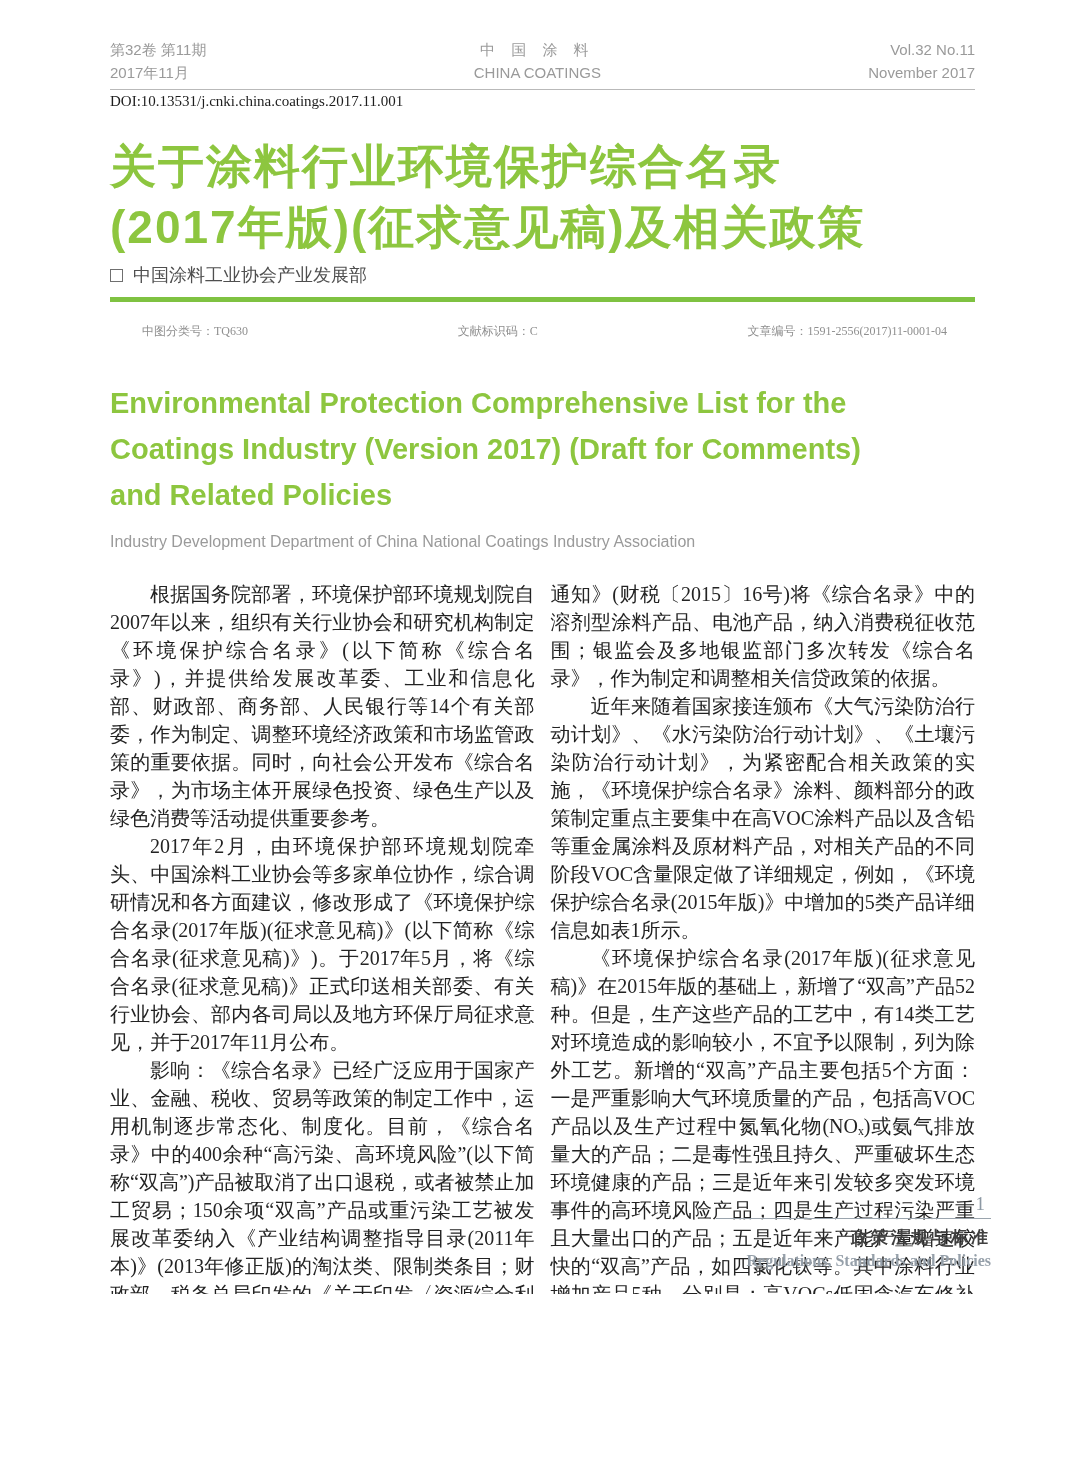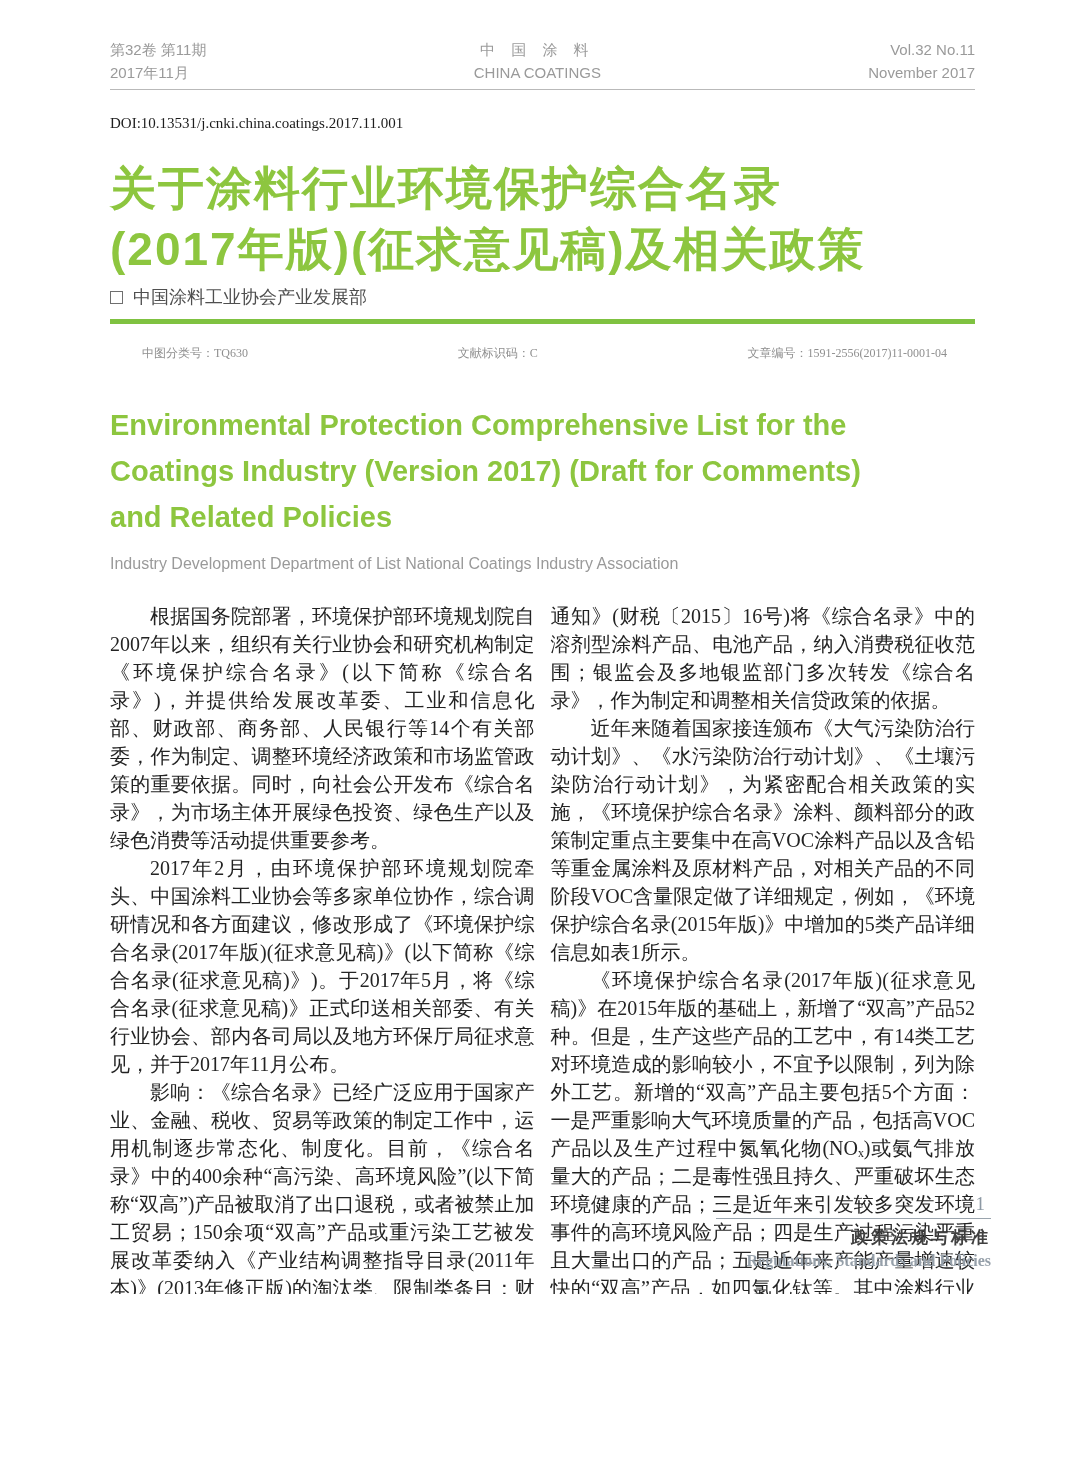--- a/index.html
+++ b/index.html
@@ -22,21 +22,21 @@
     font-size: 15px;
     line-height: 23px;
     color: #9a9a9a;
   }
   .hdr-left { text-align: left; }
   .hdr-center { text-align: center; }
   .hdr-center .zh { letter-spacing: 6px; }
   .hdr-right { text-align: right; }
   .hdr-rule { border-top: 1px solid #b9b9b9; margin-top: 5px; }
   .doi {
-    margin-top: 25px;
+    margin-top: 3px;
     font-size: 15px;
     color: #1d1d1d;
     font-family: "Liberation Serif", "DejaVu Serif", serif;
   }
   
   .cn-title {
     margin-top: 26px;
     font-family: "Liberation Sans", "DejaVu Sans", sans-serif;
     font-weight: bold;
     font-size: 46px;
@@ -171,21 +171,21 @@
     <span>文献标识码：C</span>
     <span>文章编号：1591-2556(2017)11-0001-04</span>
   </div>
 
   <h2 class="en-title">
     <div>Environmental Protection Comprehensive List for the</div>
     <div>Coatings Industry (Version 2017) (Draft for Comments)</div>
     <div>and Related Policies</div>
   </h2>
 
-  <div class="en-author">Industry Development Department of List National Coatings Industry Association</div>
+  <div class="en-author">Industry Development Department of China National Coatings Industry Association</div>
 
   <div class="columns">
     <div class="col">
       <p>根据国务院部署，环境保护部环境规划院自2007年以来，组织有关行业协会和研究机构制定《环境保护综合名录》(以下简称《综合名录》)，并提供给发展改革委、工业和信息化部、财政部、商务部、人民银行等14个有关部委，作为制定、调整环境经济政策和市场监管政策的重要依据。同时，向社会公开发布《综合名录》，为市场主体开展绿色投资、绿色生产以及绿色消费等活动提供重要参考。</p>
       <p>2017年2月，由环境保护部环境规划院牵头、中国涂料工业协会等多家单位协作，综合调研情况和各方面建议，修改形成了《环境保护综合名录(2017年版)(征求意见稿)》(以下简称《综合名录(征求意见稿)》)。于2017年5月，将《综合名录(征求意见稿)》正式印送相关部委、有关行业协会、部内各司局以及地方环保厅局征求意见，并于2017年11月公布。</p>
       <p>影响：《综合名录》已经广泛应用于国家产业、金融、税收、贸易等政策的制定工作中，运用机制逐步常态化、制度化。目前，《综合名录》中的400余种“高污染、高环境风险”(以下简称“双高”)产品被取消了出口退税，或者被禁止加工贸易；150余项“双高”产品或重污染工艺被发展改革委纳入《产业结构调整指导目录(2011年本)》(2013年修正版)的淘汰类、限制类条目；财政部、税务总局印发的《关于印发〈资源综合利用产品和劳务增值税优惠目录〉的通知》(财税〔2015〕78号)明确要求：销售综合利用产品和劳务，不属于“环境保护部《环境保护综合名录》中的‘高污染、高环境风险’产品或者重污染工艺”才可享受该项税收优惠；财政部、税务总局印发的《关于对电池、涂料征收消费税的</p>
 
     </div>
     <div class="col">
       <p class="no-indent">通知》(财税〔2015〕16号)将《综合名录》中的溶剂型涂料产品、电池产品，纳入消费税征收范围；银监会及多地银监部门多次转发《综合名录》，作为制定和调整相关信贷政策的依据。</p>

